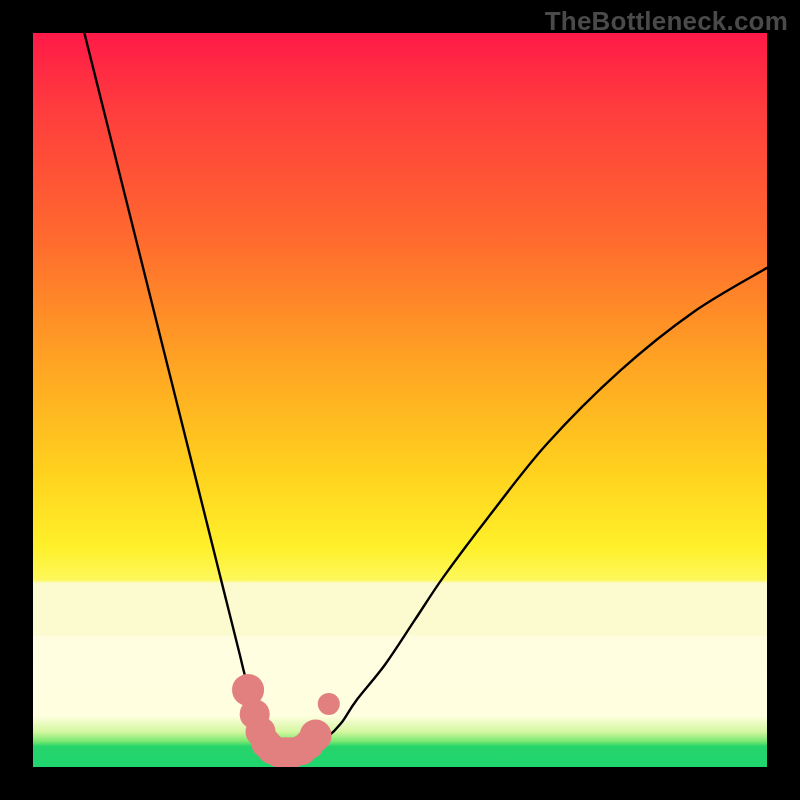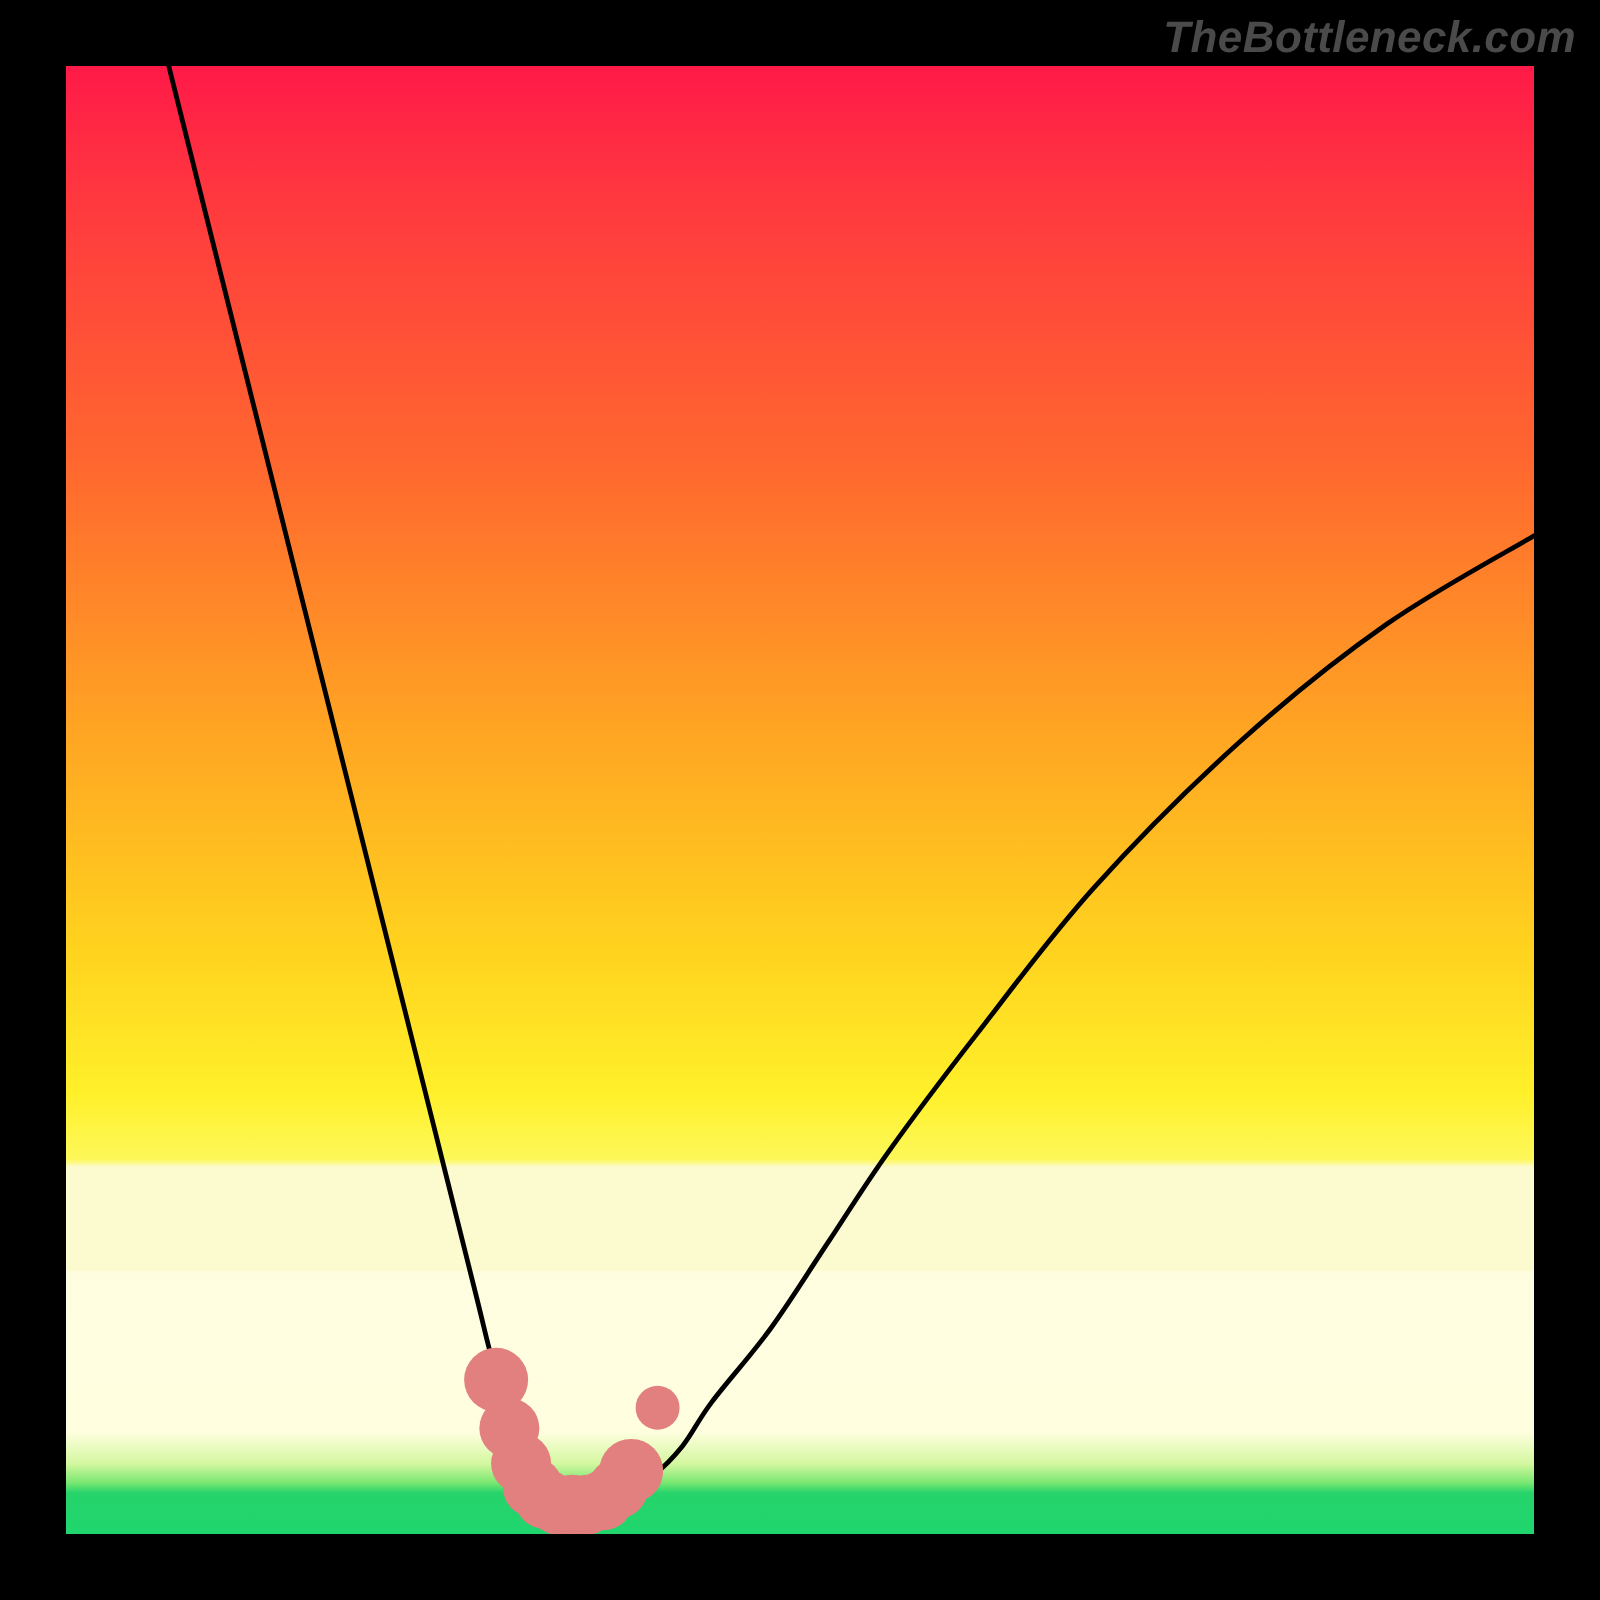--- a/index.html
+++ b/index.html
@@ -51,25 +51,24 @@
       #7ae871 96.5%,
       #27d36b 97.2%,
       #1fd66e 100%
     );
   }
   .watermark {
     position: absolute;
     top: 6px;
     right: 12px;
     color: #4a4a4a;
-    font-size: 22px;
+    font-size: 26px;
     font-weight: 600;
     letter-spacing: 0.2px;
     z-index: 10;
-    font-style: italic;
   }
   svg {
     position: absolute;
     top: 0;
     left: 0;
   }
 </style>
 </head>
 <body>
 

